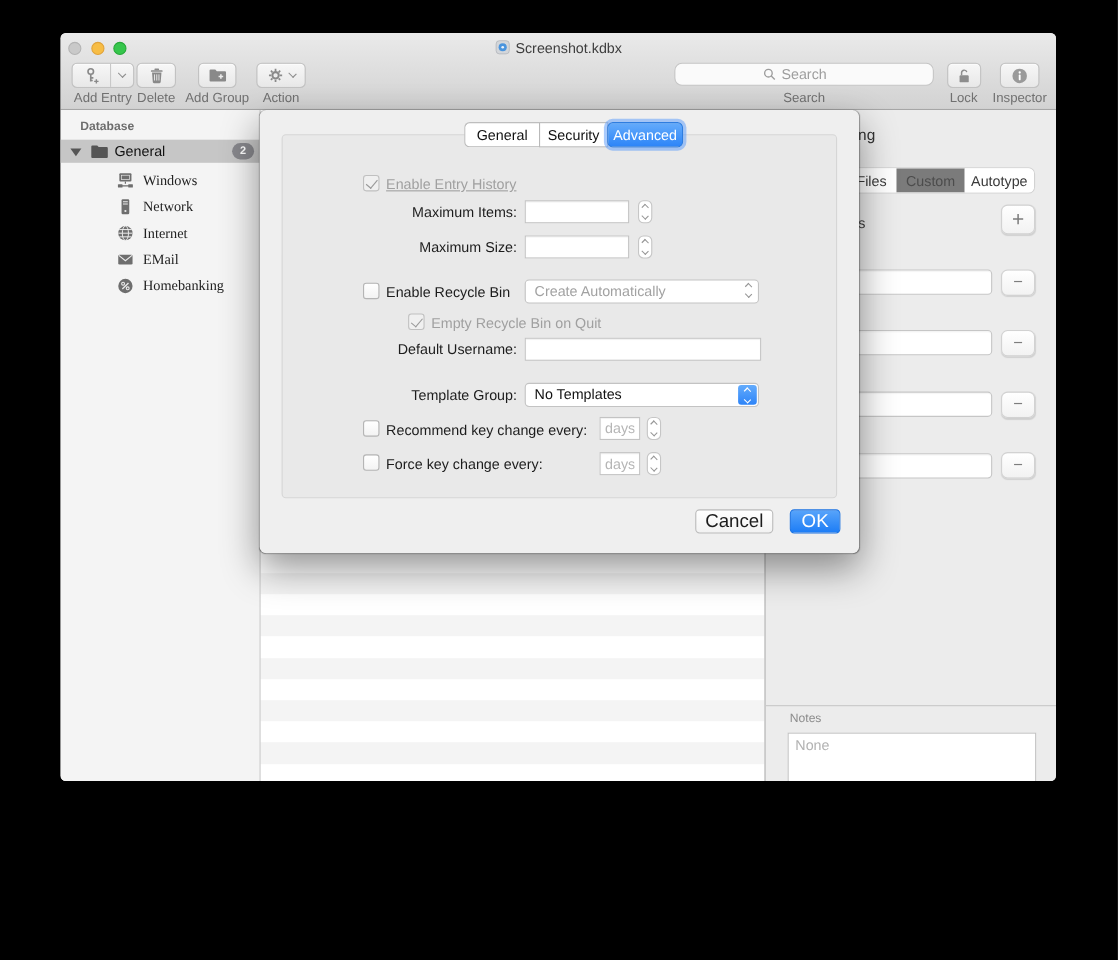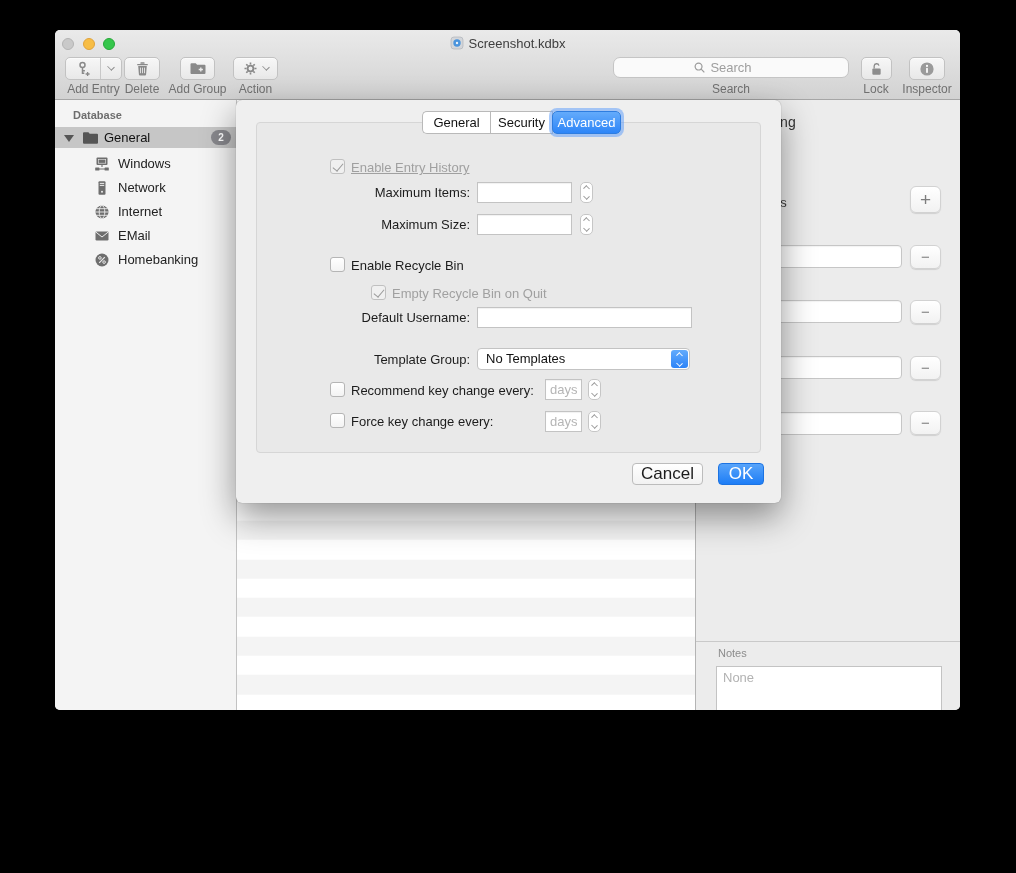--- a/index.html
+++ b/index.html
@@ -28,21 +28,21 @@
   #search-field::placeholder { color:#9e9e9e; }
   #search-icon { left:calc(558px + 80px); top:31px; }
 
   
   #sidebar { left:0; top:70px; width:182px; height:690px; background:#f4f4f4; border-right:1px solid #c2c2c2; }
   #sb-header { left:18px; top:9px; font-size:11px; font-weight:bold; color:#6d6d6d; }
   #sb-general { left:0; top:27px; width:182px; height:21px; background:#c6c6c6; }
   #sb-tri { left:9px; top:8px; width:0; height:0; border-left:5px solid transparent; border-right:5px solid transparent; border-top:7px solid #565656; }
   #sb-general .lbl { position:absolute; left:49px; top:0; line-height:21px; font-size:13px; color:#111; }
   #sb-badge { left:156px; top:3px; width:20px; height:15px; background:#87878c; border-radius:8px; color:#fff; font-size:10px; font-weight:bold; text-align:center; line-height:15px; }
-  .sb-row { left:0; width:182px; height:24px; }
+  .sb-row { left:12px; width:182px; height:24px;font-family:Liberation Serif, serif; }
   .sb-row .ic { position:absolute; left:39px; top:4px; }
   .sb-row .lbl { position:absolute; left:63px; top:0; line-height:24px; font-size:13px; color:#222; }
 
   
   #list { left:182px; top:70px; width:458px; height:690px;
           background:repeating-linear-gradient(#f4f4f4 0 19.3px, #ffffff 19.3px 38.6px);
           background-position:0 34.7px; }
 
   
   #panel { left:640px; top:70px; width:265px; height:690px; background:#ececec; border-left:1px solid #b4b4b4; }
@@ -234,20 +234,25 @@
             <path d="M2 4.2 L8 9 L14 4.2" stroke="#ececec" stroke-width="1" fill="none"></path>
           </svg>
         <span class="lbl">EMail</span>
       </div>
     </div>
 
     <div class="abs" id="list"></div>
 
     <div class="abs" id="panel">
       <div class="abs" id="panel-title-frag">ing</div>
+      <div class="abs" id="panel-tabs">
+        <div class="ptab first" id="ptab-files">Files</div>
+        <div class="ptab sel" id="ptab-custom">Custom</div>
+        <div class="ptab" id="ptab-autotype">Autotype</div>
+      </div>
       <div class="abs" id="fields-frag">ds</div>
       <div class="abs sq-btn" id="add-field">+</div>
 
       <input class="abs cf-input" style="top: 145px;">
       <div class="abs sq-btn cf-minus" style="top:145px;">−</div>
       <input class="abs cf-input" style="top: 200px;">
       <div class="abs sq-btn cf-minus" style="top:200px;">−</div>
       <input class="abs cf-input" style="top: 256px;">
       <div class="abs sq-btn cf-minus" style="top:256px;">−</div>
       <input class="abs cf-input" style="top: 312px;">
@@ -279,20 +284,27 @@
 
       <div class="abs rlab" style="top:117px;">Maximum Size:</div>
       <input class="abs dfield" style="left: 241px; top: 114px; width: 95px;">
       <div class="abs stepper" style="left:344px;top:114px;">
           <div class="ch-up"></div>
           <div class="ch-dn"></div>
         </div>
 
       <div class="abs cb" style="left:94px;top:157px;"></div>
       <div class="abs dlbl" style="left:115px;top:158px;">Enable Recycle Bin</div>
+      <div class="abs popup dis" style="left:241px;top:154px;">
+        <span>Create Automatically</span>
+        <div class="chevs">
+            <div class="ch-up"></div>
+            <div class="ch-dn"></div>
+          </div>
+      </div>
 
       <div class="abs cb checked-dis" style="left:135px;top:185px;"></div>
       <div class="abs dlbl dis" style="left:156px;top:186px;">Empty Recycle Bin on Quit</div>
 
       <div class="abs rlab" style="top:210px;">Default Username:</div>
       <input class="abs dfield" style="left: 241px; top: 207px; width: 215px;">
 
       <div class="abs rlab" style="top:252px;">Template Group:</div>
       <div class="abs popup" id="tpl-popup" style="left:241px;top:248px;">
         <span>No Templates</span>

